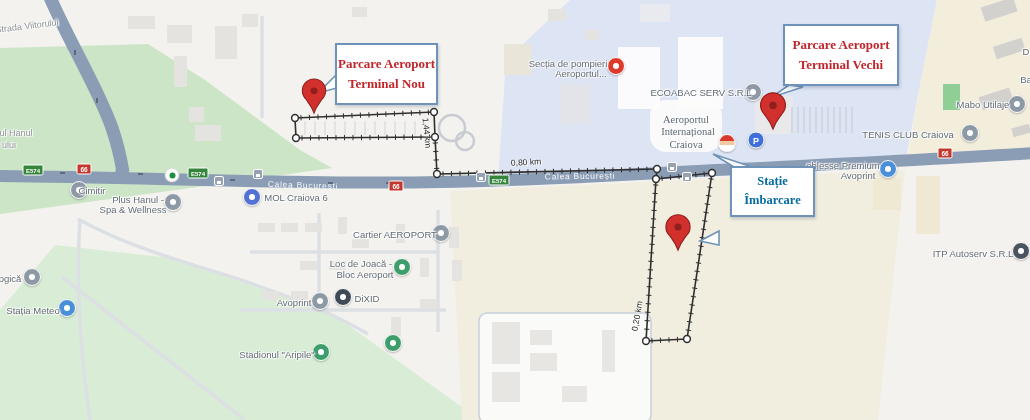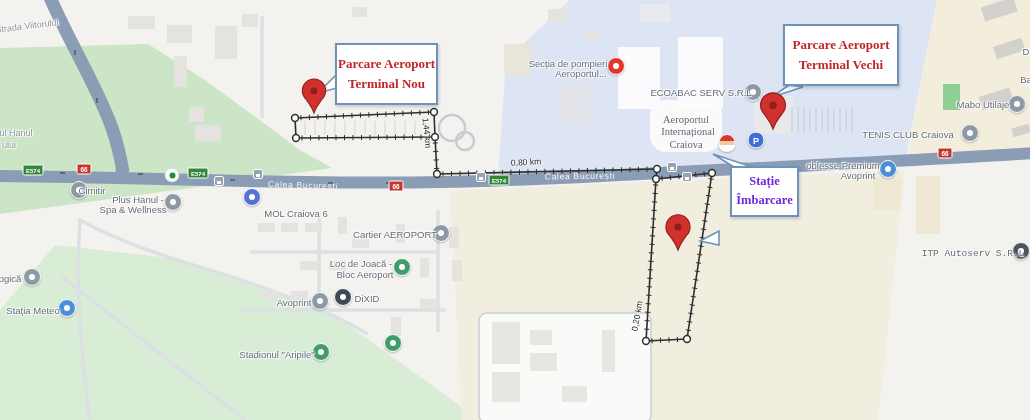--- a/index.html
+++ b/index.html
@@ -286,21 +286,21 @@
       </div>
       <div class="lbl" style="left: 56px; top: 190px; margin-left: 36px;">Cimitir</div>
       <div class="circ" style="background: rgb(141, 153, 165); left: 173px; top: 202px;">
         <div class="dot"></div>
       </div>
       <div class="lbl" style="left: 138px; top: 199px;">Plus Hanul -</div>
       <div class="lbl" style="left: 133px; top: 209px;">Spa &amp; Wellness</div>
       <div class="circ" style="background: rgb(84, 114, 211); left: 252px; top: 197px;">
         <div class="dot"></div>
       </div>
-      <div class="lbl" style="left: 296px; top: 213px;">MOL Craiova 6</div>
+      <div class="lbl" style="left: 296px; top: 197px;">MOL Craiova 6</div>
       <div class="circ" style="background: rgb(221, 58, 42); left: 616px; top: 66px;">
         <div class="dot"></div>
       </div>
       <div class="lbl" style="left: 568px; top: 63px;">Secția de pompieri</div>
       <div class="lbl" style="left: 581px; top: 73px;">Aeroportul...</div>
       <div class="circ" style="background: rgb(141, 153, 165); left: 753px; top: 92px;">
         <div class="dot"></div>
       </div>
       <div class="lbl" style="left: 701px; top: 92px;">ECOABAC SERV S.R.L</div>
       <div class="lbl airport" style="left: 686px; top: 119px;">Aeroportul</div>
@@ -317,21 +317,21 @@
       <div class="lbl" style="left: 1026px; top: 51px;">D</div>
       <div class="lbl" style="left: 1026px; top: 79px;">Ba</div>
       <div class="circ" style="background: rgb(74, 144, 217); left: 888px; top: 169px;">
         <div class="dot"></div>
       </div>
       <div class="lbl" style="left: 843px; top: 165px;">oblesse Premium</div>
       <div class="lbl" style="left: 858px; top: 175px;">Avoprint</div>
       <div class="circ" style="background: rgb(74, 84, 94); left: 1021px; top: 251px;">
         <div class="dot"></div>
       </div>
-      <div class="lbl" style="left: 973px; top: 253px; font-family: Liberation Mono, monospace;">ITP Autoserv S.R.L</div>
+      <div class="lbl" style="left: 973px; top: 253px;">ITP Autoserv S.R.L</div>
       <div class="circ" style="background: rgb(141, 153, 165); left: 441px; top: 233px;">
         <div class="dot"></div>
       </div>
       <div class="lbl" style="left: 395px; top: 234px;">Cartier AEROPORT</div>
       <div class="circ" style="background: rgb(61, 158, 107); left: 402px; top: 267px;">
         <div class="dot"></div>
       </div>
       <div class="lbl" style="left: 361px; top: 263px;">Loc de Joacă -</div>
       <div class="lbl" style="left: 365px; top: 274px;">Bloc Aeroport</div>
       <div class="circ" style="background: rgb(141, 153, 165); left: 320px; top: 301px;">
@@ -407,18 +407,18 @@
 
   <div id="callout-layer">
       <div class="callout" style="left: 335px; top: 43px; width: 103px; height: 62px; font-size: 13px; color: rgb(192, 38, 44);">
         <div>Parcare Aeroport</div>
         <div>Terminal Nou</div>
       </div>
       <div class="callout" style="left: 783px; top: 24px; width: 116px; height: 62px; font-size: 13px; color: rgb(192, 38, 44);">
         <div>Parcare Aeroport</div>
         <div>Terminal Vechi</div>
       </div>
-      <div class="callout" style="left: 730px; top: 166px; width: 69px; height: 51px; font-size: 12.5px; color: #6d28d9;">
+      <div class="callout" style="left: 730px; top: 166px; width: 85px; height: 51px; font-size: 12.5px; color: #0369a1;">
         <div>Stație</div>
         <div>Îmbarcare</div>
       </div>
     </div>
 </div>
 
 </body></html>

